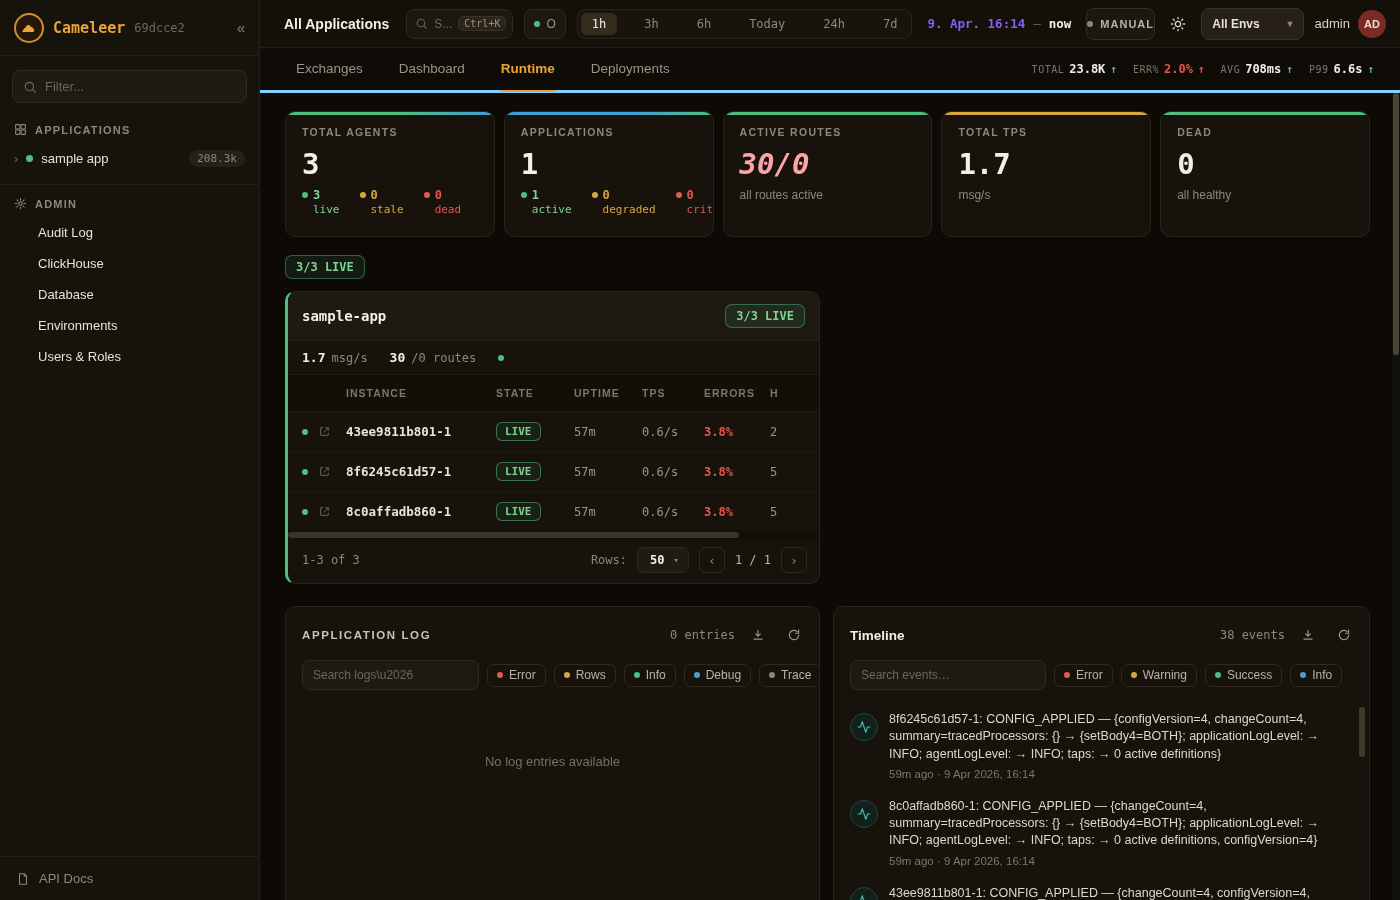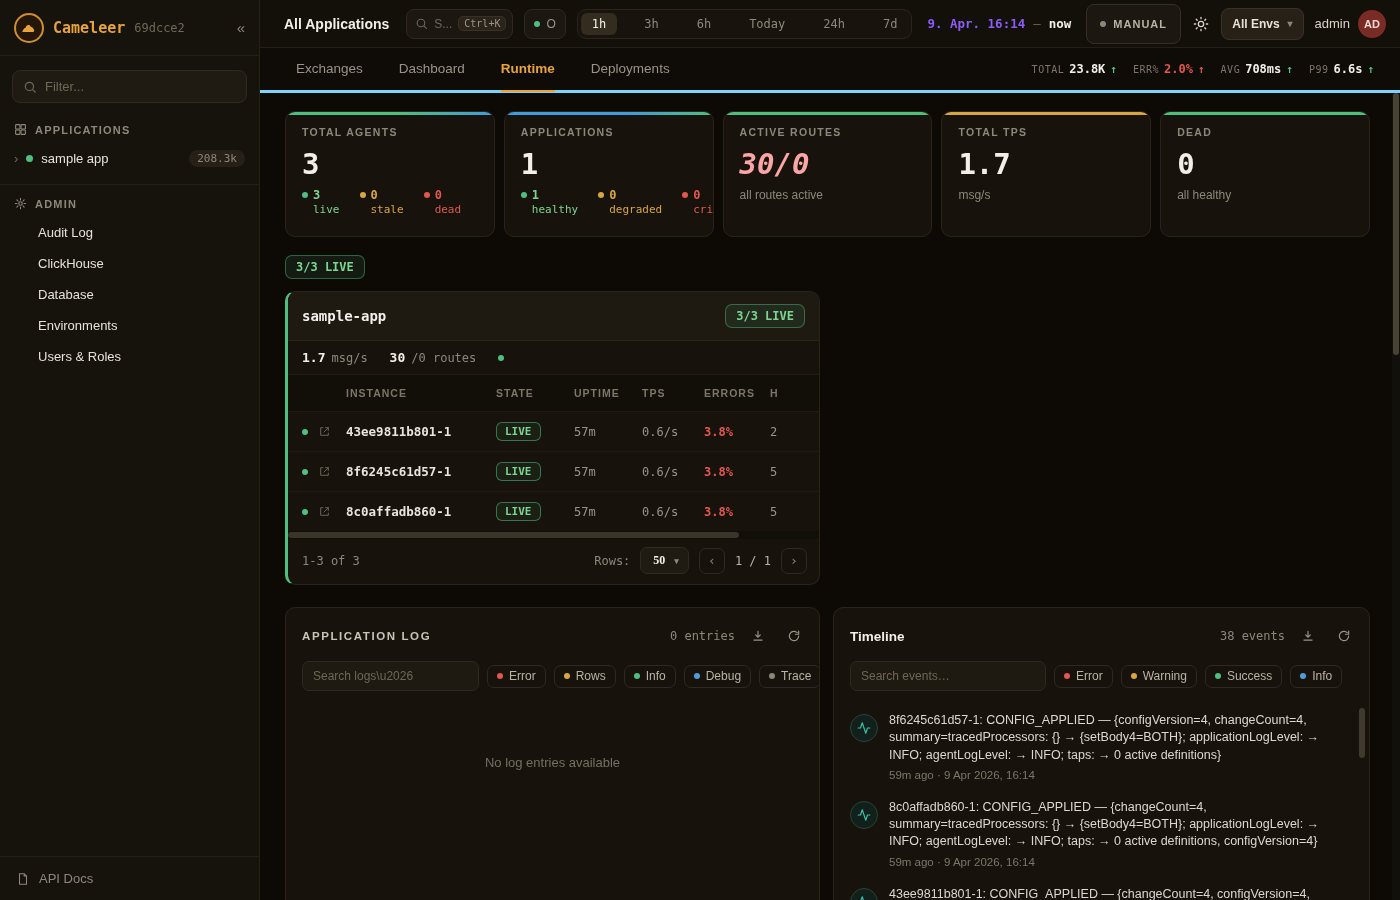--- a/index.html
+++ b/index.html
@@ -37,21 +37,21 @@
   .topbar { height:48px; flex:none; background:#131009; border-bottom:1px solid #241f16; display:flex; align-items:center; gap:11px; padding:0 14px 0 24px; }
   .tb-title { font-size:14px; font-weight:700; color:#f2efe9; margin-right:6px; white-space:nowrap; }
   .tb-search { width:120px; height:30px; background:#1c1811; border:1px solid #2f2920; border-radius:8px; display:flex; align-items:center; gap:6px; padding:0 6px 0 8px; color:#6e6859; font-size:12px; cursor:text; }
   .kbd { margin-left:auto; background:#2a241a; border:1px solid #383125; border-radius:5px; padding:1px 5px; font-size:10px; font-family:"DejaVu Sans Mono", monospace; color:#9a9488; }
   .tb-online { height:30px; background:#1c1811; border:1px solid #2f2920; border-radius:8px; display:flex; align-items:center; gap:6px; padding:0 9px; font-size:12px; color:#9a9488; cursor:pointer; }
   .tb-ranges { background:#18140d; border:1px solid #2b2519; border-radius:9px; padding:3px; display:flex; gap:16px; }
   .tb-range { padding:4px 11px; border-radius:6px; font-family:"DejaVu Sans Mono", monospace; font-size:12px; color:#8d877b; cursor:pointer; white-space:nowrap; }
   .tb-range.active { background:#332c1f; color:#f2efe9; }
   .tb-time { display:flex; align-items:center; gap:8px; margin:0 4px; font-family:"DejaVu Sans Mono", monospace; font-size:12.5px; font-weight:700; white-space:nowrap; }
   .tb-time .dt { color:#8b5cf6; } .tb-time .sep { color:#6e6859; font-weight:400; } .tb-time .now { color:#f2efe9; }
-  .tb-manual { margin-left:auto; height:40px; background:#1c1811; border:1px solid #352f23; border-radius:8px; display:flex; align-items:center; gap:7px; padding:0 13px; font-size:11px; font-weight:700; letter-spacing:1px; color:#b9b2a5; cursor:pointer; white-space:nowrap; }
+  .tb-manual { margin-left:auto; height:32px; background:#1c1811; border:1px solid #352f23; border-radius:8px; display:flex; align-items:center; gap:7px; padding:0 0; font-size:11px; font-weight:700; letter-spacing:1px; color:#b9b2a5; cursor:pointer; white-space:nowrap; }
   .tb-sun { width:32px; height:32px; border-radius:8px; display:flex; align-items:center; justify-content:center; color:#d8d3c9; cursor:pointer; }
   .tb-env { width:128px; height:32px; background:#272016; border:1px solid #3a3325; border-radius:8px; display:flex; align-items:center; justify-content:space-between; padding:0 10px; font-size:12px; font-weight:700; color:#e6e2da; cursor:pointer; }
   .tb-env .caret { color:#8d877b; font-size:10px; }
   .tb-user { display:flex; align-items:center; gap:8px; font-size:13px; color:#d8d3c9; }
   .avatar { width:28px; height:28px; border-radius:50%; background:#7a2b26; color:#f2d8d2; font-size:11px; font-weight:700; display:flex; align-items:center; justify-content:center; cursor:pointer; }
 
   .tabbar { height:45px; flex:none; display:flex; align-items:center; gap:36px; padding:0 26px 0 36px; border-bottom:3px solid #7dd3fc; background:#0f0c07; }
   .tab { height:45px; display:flex; align-items:center; font-size:13.5px; color:#9a9488; border-bottom:2px solid transparent; cursor:pointer; }
   .tab.active { color:#e8a33d; border-bottom-color:#e8a33d; font-weight:600; }
   .tab-stats { margin-left:auto; display:flex; align-items:baseline; gap:16px; font-family:"DejaVu Sans Mono", monospace; }
@@ -94,21 +94,21 @@
   .ac-thr { height:36px; background:#120f08; font-size:10.5px; font-weight:700; letter-spacing:1px; color:#7c7669; }
   .ac-tr { height:40px; border-top:1px solid #201b12; font-family:"DejaVu Sans Mono", monospace; font-size:12px; color:#9a9488; cursor:pointer; }
   .inst { font-weight:700; font-size:12.5px; color:#e9e5dd; }
   .live-pill { justify-self:start; border:1px solid rgba(80,190,130,.55); background:rgba(80,190,130,.08); color:#7ed491; font-weight:700; font-size:11px; border-radius:6px; padding:2px 8px; font-family:"DejaVu Sans Mono", monospace; }
   .err { color:#e2574e; font-weight:700; }
   .extlink { color:#6e6859; display:flex; align-items:center; cursor:pointer; }
   .ac-hscroll { height:8px; background:#120f08; position:relative; }
   .ac-hthumb { position:absolute; left:0; top:1px; height:6px; width:85%; background:#3a3429; border-radius:3px; cursor:grab; }
   .ac-foot { display:flex; align-items:center; gap:10px; padding:8px 12px 10px 14px; font-family:"DejaVu Sans Mono", monospace; font-size:12px; color:#8d877b; }
   .rows-label { margin-left:auto; font-size:12px; }
-  .rows-select { background:#201b12; border:1px solid #2f2920; border-radius:7px; padding:5px 9px 5px 12px; display:flex; align-items:center; gap:9px; color:#f2efe9; font-weight:700; cursor:pointer;font-family:Liberation Serif, serif; }
+  .rows-select { background:#201b12; border:1px solid #2f2920; border-radius:7px; padding:5px 9px 5px 12px; display:flex; align-items:center; gap:9px; color:#f2efe9; font-weight:700; cursor:pointer; }
   .rows-select .caret { color:#8d877b; font-size:9px; }
   .pg-btn { width:26px; height:26px; border:1px solid #2f2920; border-radius:7px; background:#17130c; color:#8d877b; display:flex; align-items:center; justify-content:center; font-size:13px; cursor:pointer; }
   .pg-lbl { color:#b9b2a5; }
 
   
   .panels { display:flex; gap:13px; margin-top:22px; }
   .panel { background:#17130c; border:1px solid #29241a; border-radius:10px; height:380px; overflow:hidden; position:relative; }
   .logpanel { width:535px; } .tlpanel { width:537px; }
   .p-head { display:flex; align-items:center; gap:10px; padding:15px 12px 10px 16px; }
   .lp-title { font-size:11.5px; font-weight:700; letter-spacing:1.6px; color:#c9c3b8; }
@@ -335,21 +335,21 @@
         <div class="scard">
           <div class="acc acc2"></div>
           <div class="sc-title">APPLICATIONS</div>
           <div class="sc-val">1</div>
           <div class="bk">
             <div class="bk-it">
               <span class="bk-r1 c-g">
                   <span class="dot6 bg-g"></span>
                   <span>1</span>
                 </span>
-              <span class="bk-lab c-g">healthy</span>
+              <span class="bk-lab c-g">active</span>
             </div>
             <div class="bk-it">
               <span class="bk-r1 c-y">
                   <span class="dot6 bg-y"></span>
                   <span>0</span>
                 </span>
               <span class="bk-lab c-y">degraded</span>
             </div>
             <div class="bk-it">
               <span class="bk-r1 c-r">

